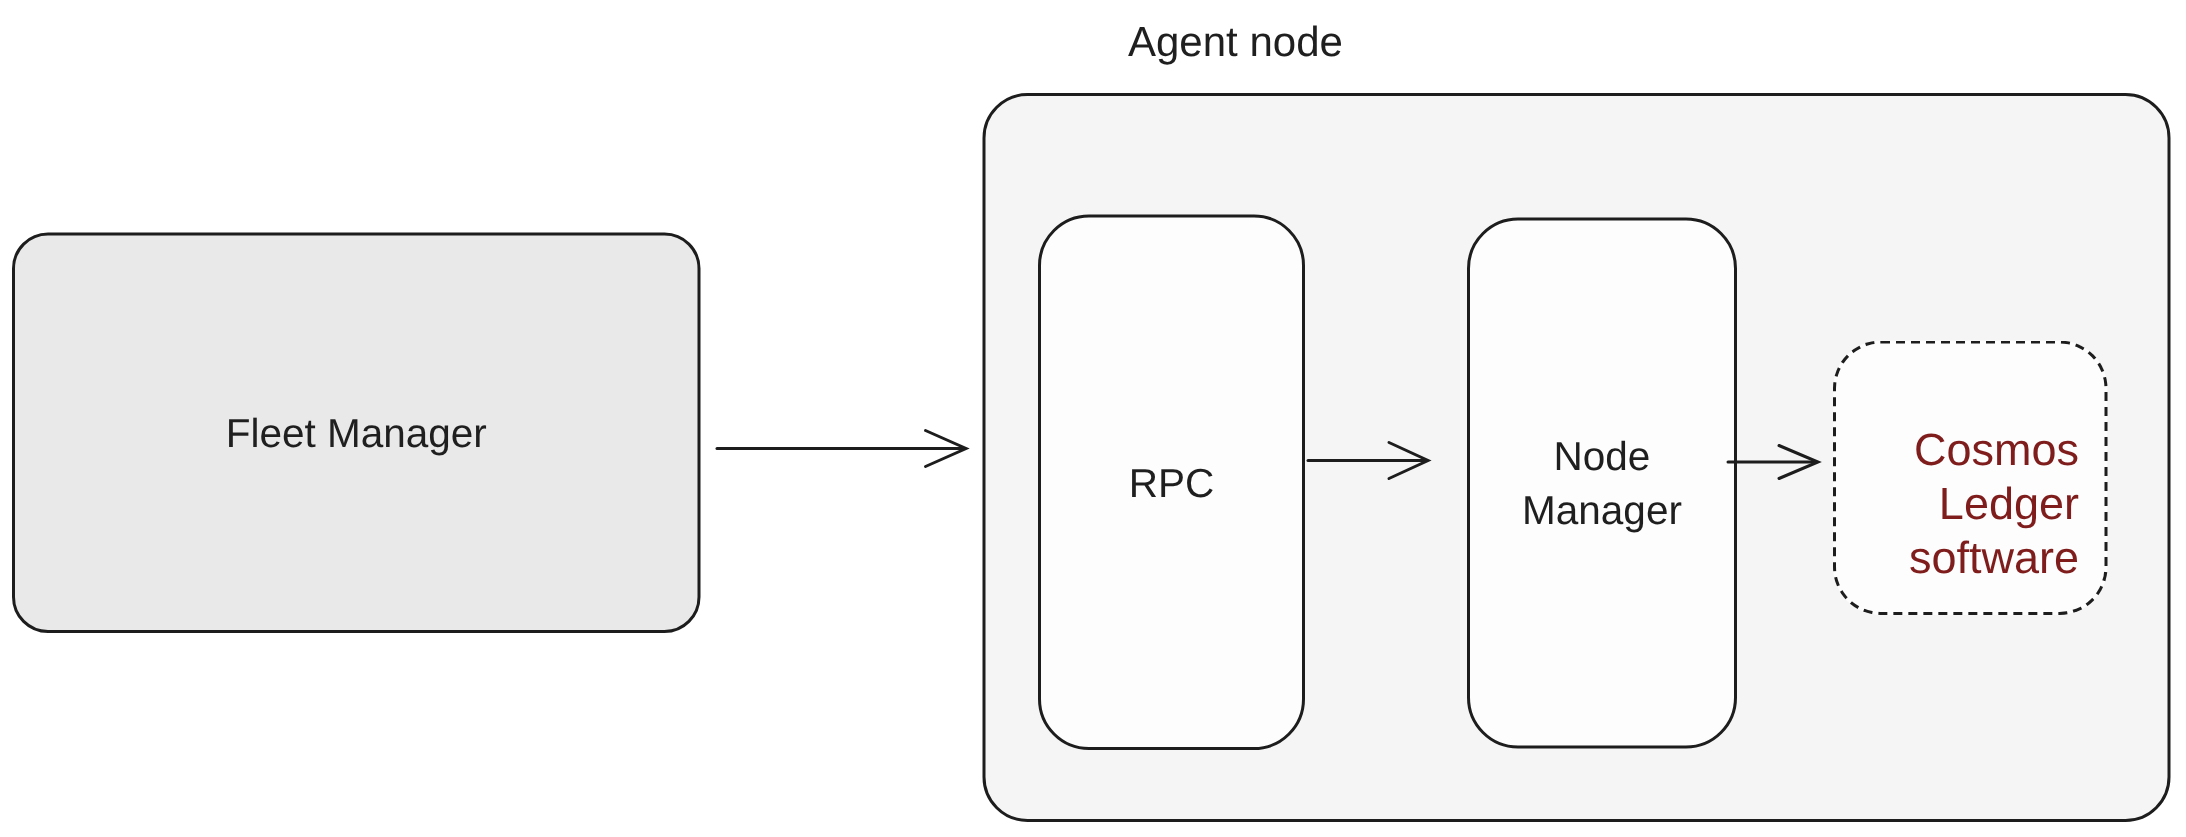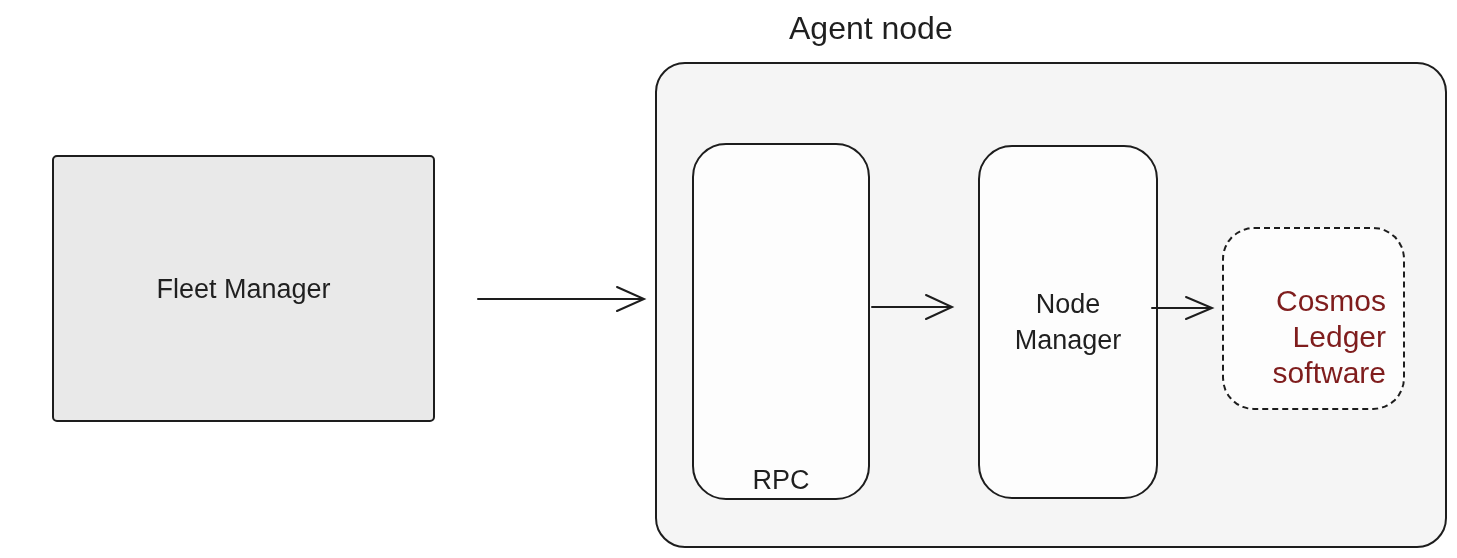--- a/index.html
+++ b/index.html
@@ -23,57 +23,54 @@
     align-items: center;
     justify-content: center;
     text-align: center;
     font-size: 27px;
     line-height: 36px;
     color: #1f1f1f;
   }
   .fleet-manager {
     left: 8px;
     top: 155px;
-    width: 383px;
+    width: 459px;
     height: 267px;
     background: #e9e9e9;
     border: 2px solid #1d1d1d;
-    border-radius: 5px;
-    margin-left: 44px;
+    border-radius: 24px;
   }
   .agent-container {
     position: absolute;
     left: 655px;
     top: 62px;
     width: 792px;
     height: 486px;
     box-sizing: border-box;
     background: #f5f5f5;
     border: 2px solid #1d1d1d;
     border-radius: 30px;
   }
   .agent-title {
     position: absolute;
     left: 752px;
     top: 12px;
-    font-size: 32px;
+    font-size: 28px;
     line-height: 32px;
     color: #1f1f1f;
     white-space: nowrap;
-    margin-left: 37px;
   }
   .rpc-box {
     left: 692px;
     top: 143px;
     width: 178px;
     height: 357px;
     background: #fdfdfd;
     border: 2px solid #1d1d1d;
     border-radius: 34px;
-    align-items: flex-end;
   }
   .node-manager-box {
     left: 962px;
     top: 145px;
     width: 180px;
     height: 354px;
     background: #fdfdfd;
     border: 2px solid #1d1d1d;
     border-radius: 34px;
     margin-left: 16px;

